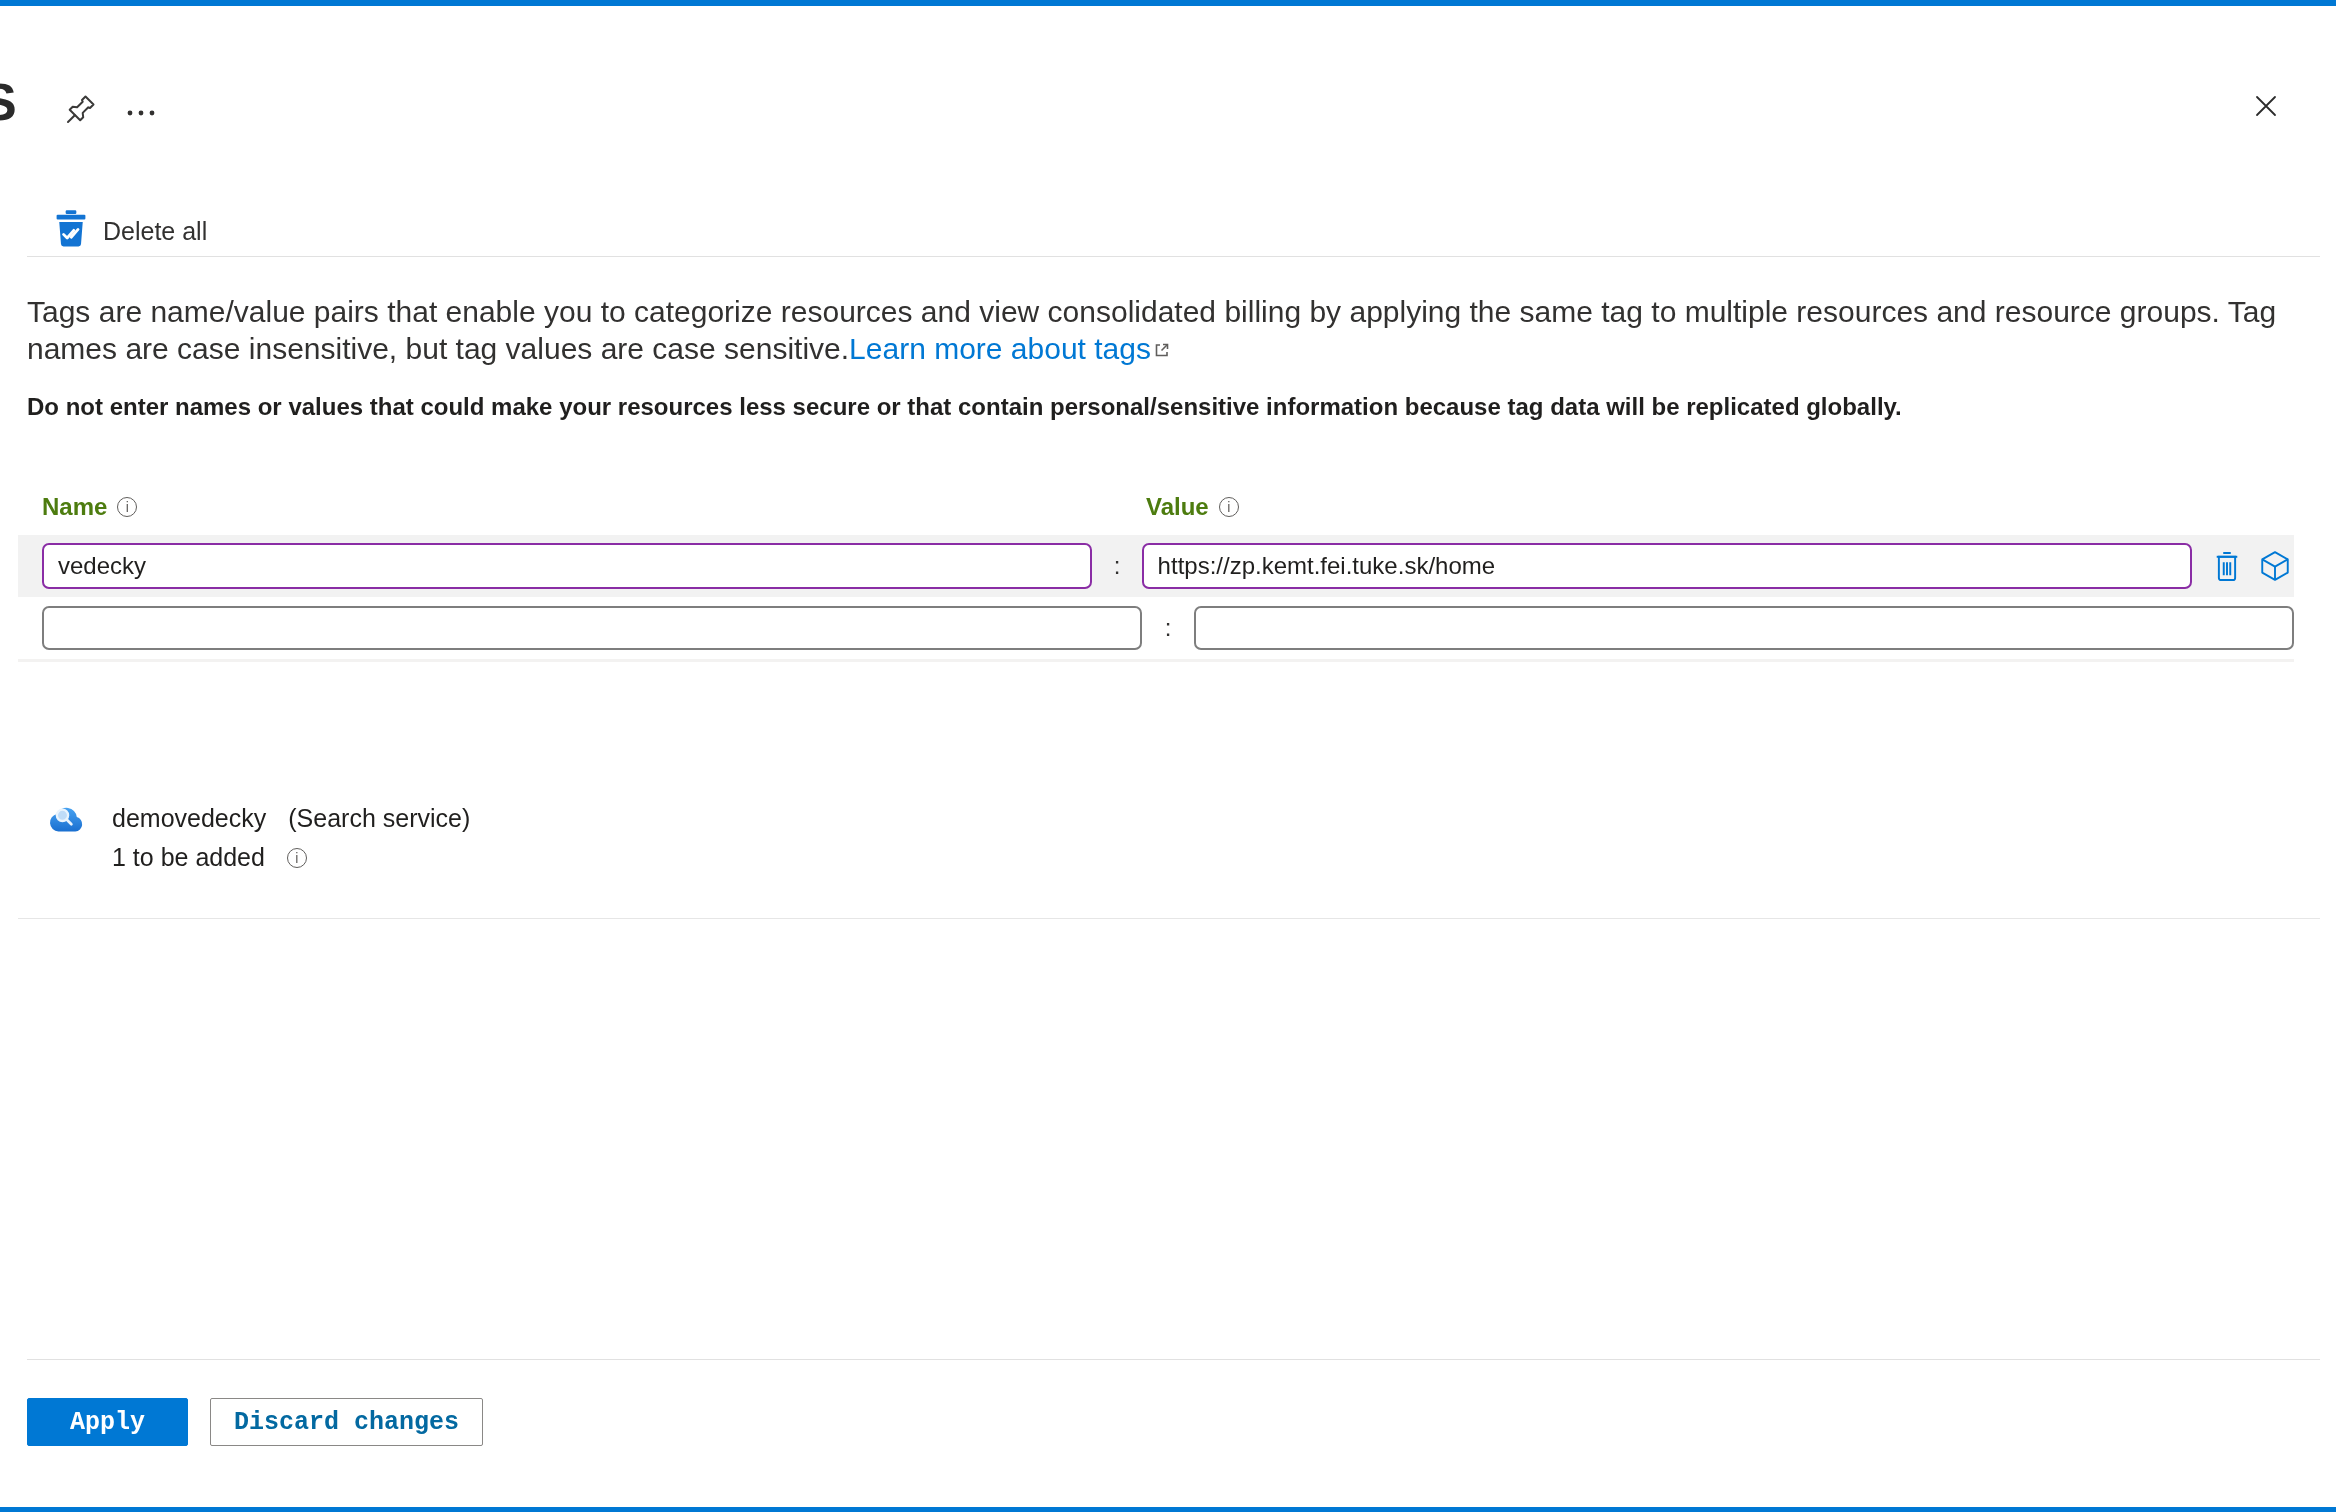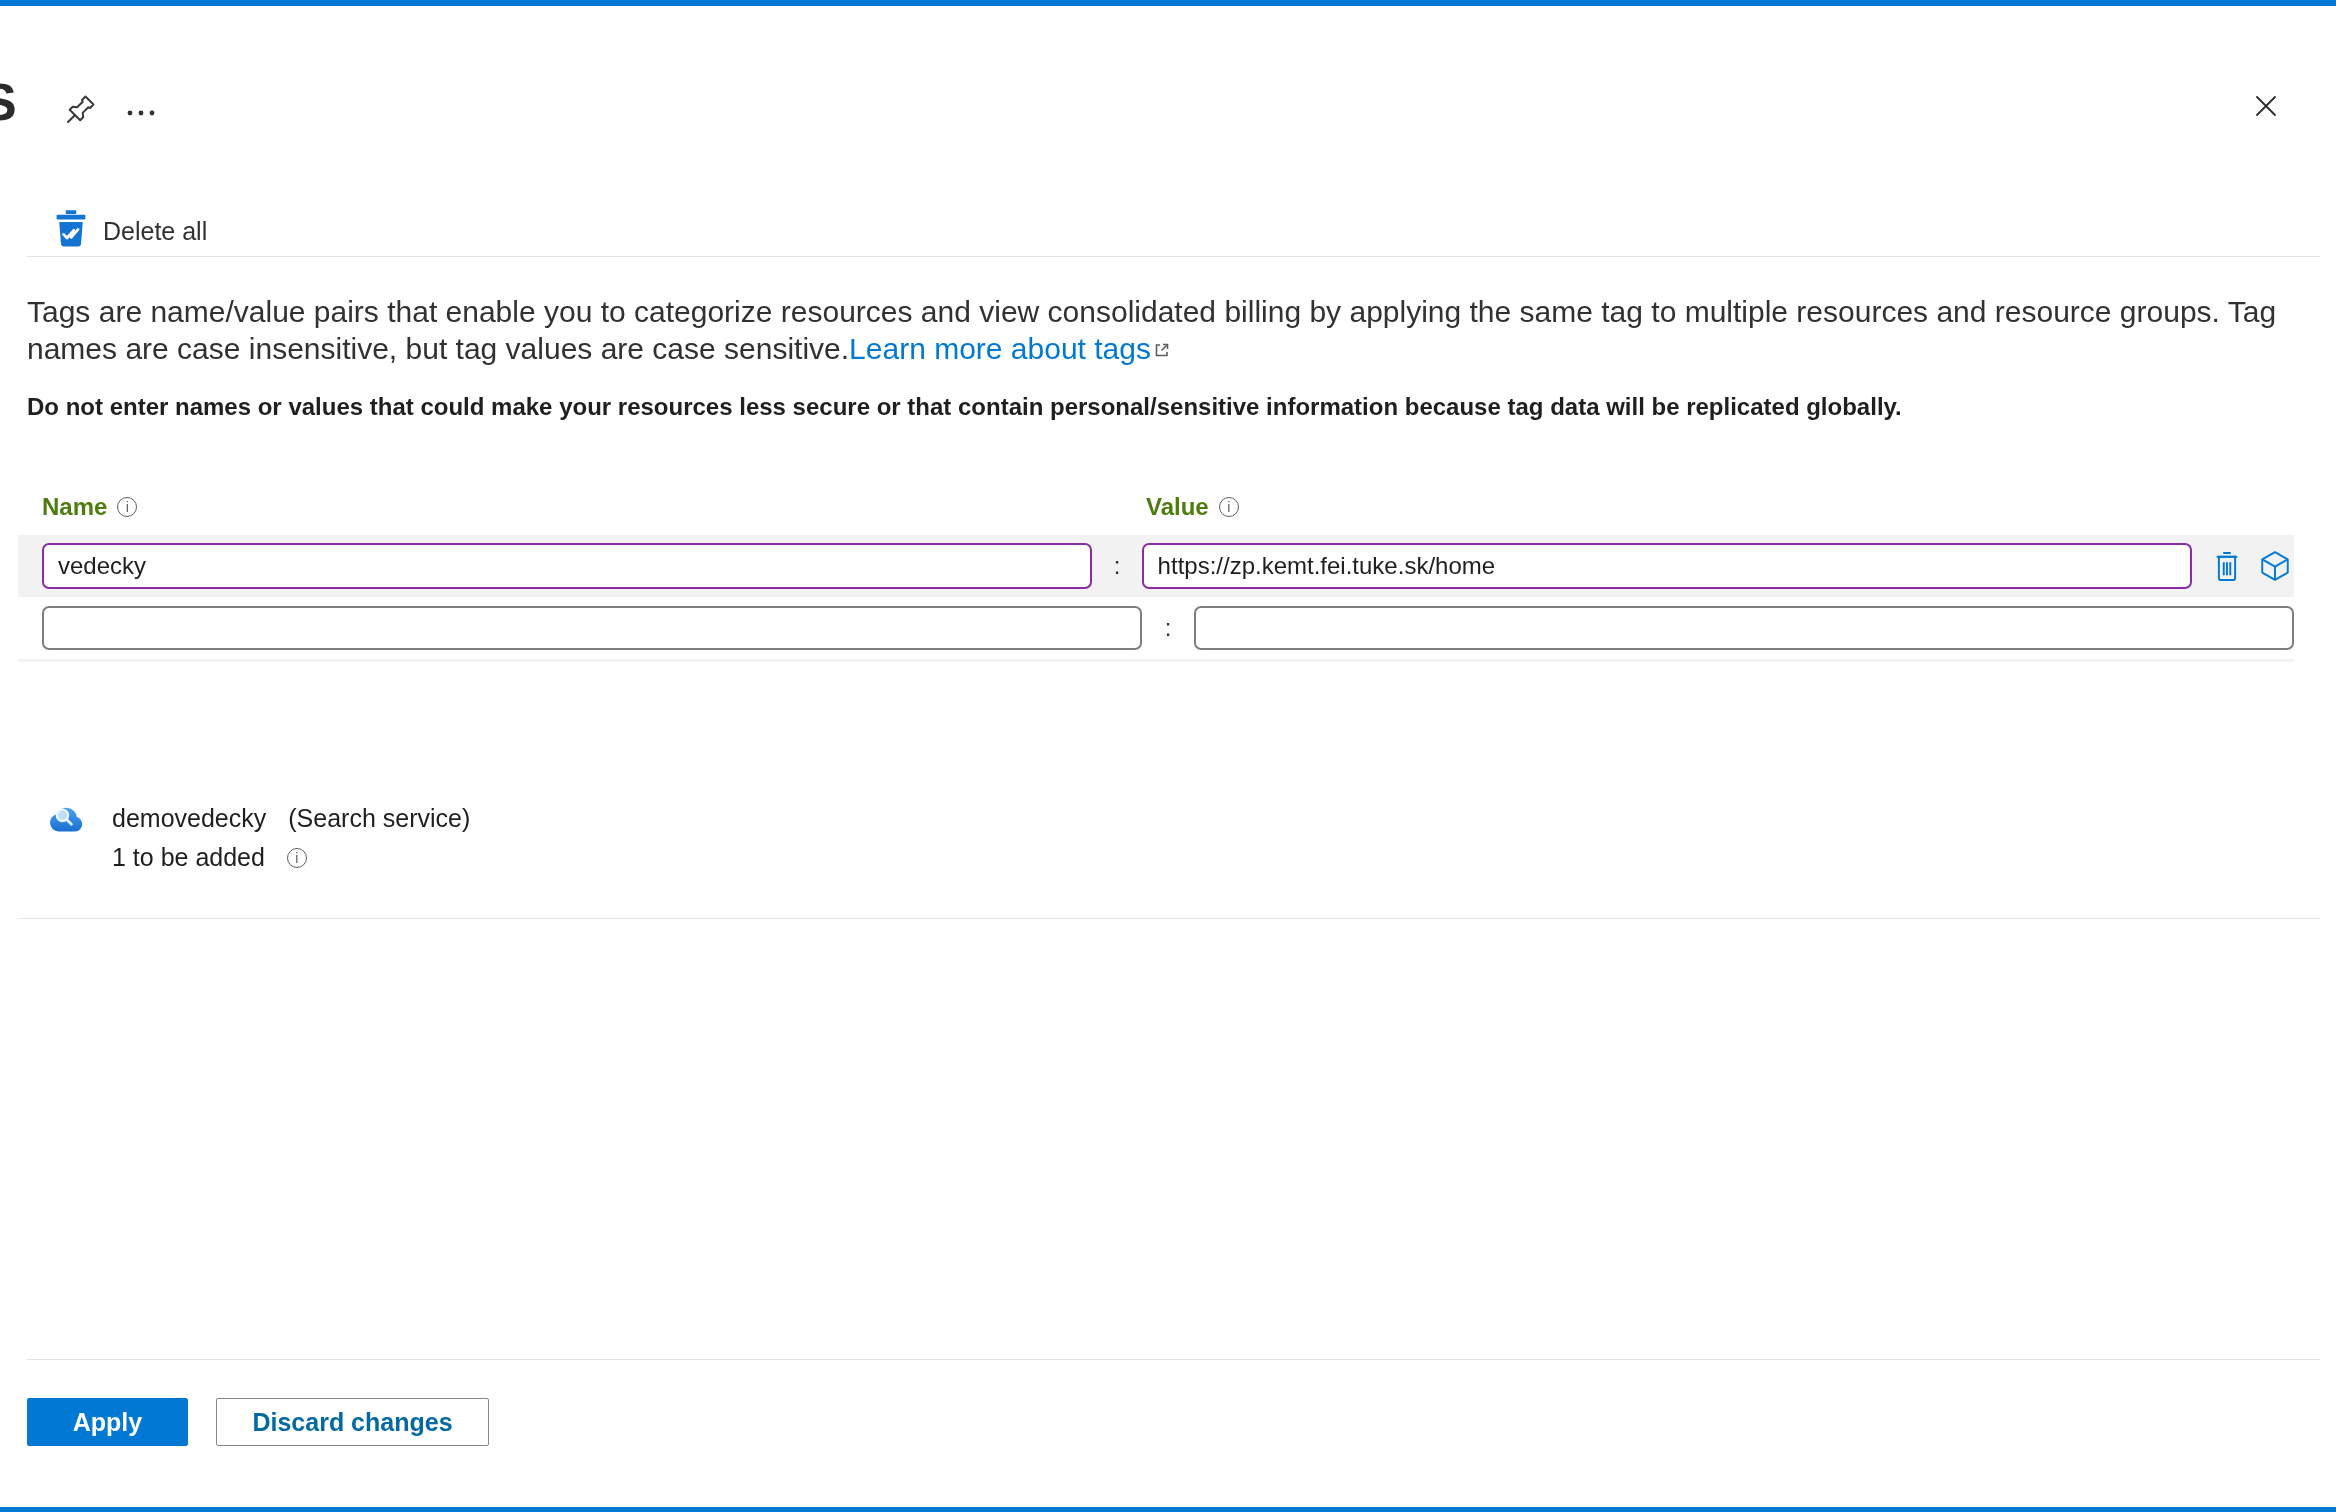--- a/index.html
+++ b/index.html
@@ -58,21 +58,21 @@
   .resource-texts { padding-top:2px; }
   .resource-line1 { font-size:25px; color:#201f1e; }
   .resource-type { margin-left:22px; }
   .resource-line2 { margin-top:10px; font-size:25px; color:#201f1e; display:flex; align-items:center; gap:22px; }
   .divider3 { margin-top:46px; border-top:1px solid #e6e6e6; margin-left:18px; margin-right:16px; }
 
   .spacer { height:440px; }
 
   
   .footer-divider { border:none; border-top:1px solid #e1e1e1; margin:0 16px 0 27px; }
-  .footer { margin:38px 0 0 27px; display:flex; gap:28px; }
+  .footer { margin:38px 0 0 27px; display:flex; gap:22px;font-family:Liberation Mono, monospace; }
   .btn { height:48px; font-family:inherit; font-size:25px; border-radius:2px; cursor:pointer; }
   .btn-primary { width:161px; background:#0078d4; color:#fff; border:1px solid #0078d4; font-weight:600; }
   .btn-secondary { width:273px; background:#fff; color:#0369a1; border:1px solid #8a8886; font-weight:600; }
 </style>
 </head>
 <body>
 
 <div class="top-accent"></div>
 
 <header class="blade-header">

